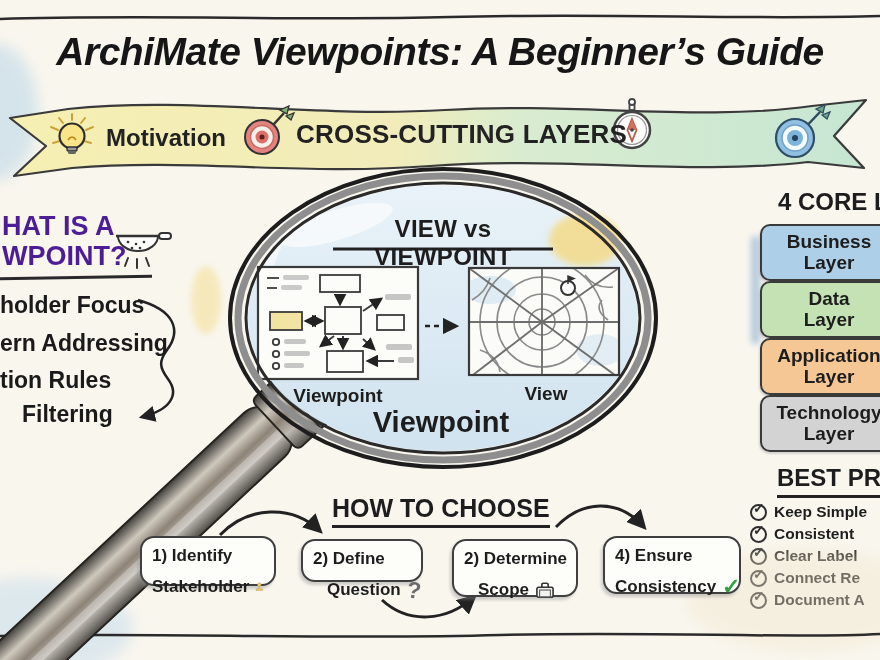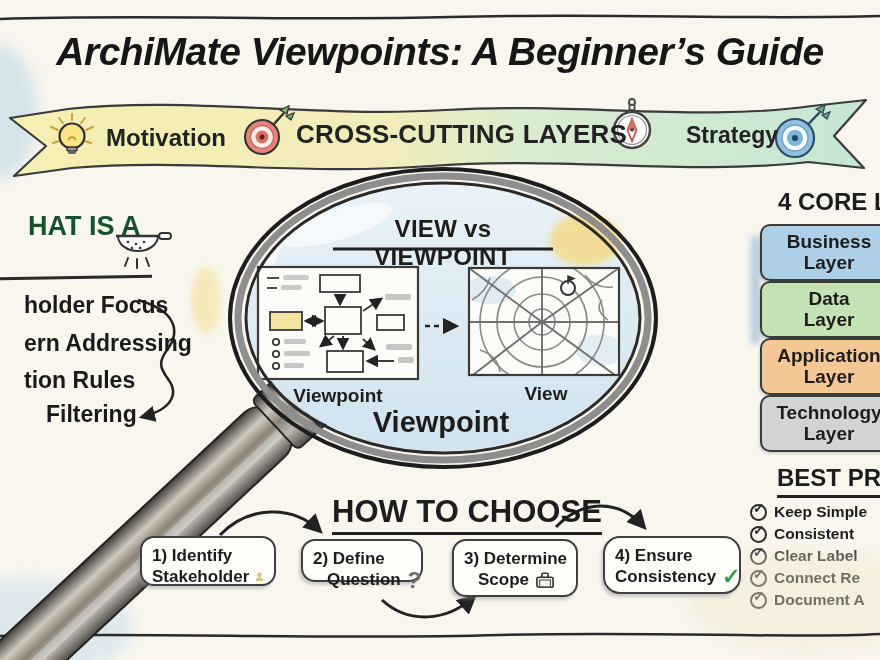--- a/index.html
+++ b/index.html
@@ -3,45 +3,45 @@
 <meta charset="utf-8">
 <style>
   html,body{margin:0;padding:0;background:#e8e8e8;}
   #stage{position:relative;width:880px;height:660px;background:#f9f6ee;overflow:hidden;
          font-family:"Liberation Sans",sans-serif;color:#1d1d1d;}
   .abs{position:absolute;}
   svg.art{position:absolute;left:0;top:0;z-index:1;}
   .txt{z-index:2;font-weight:bold;}
   .title{left:0;right:0;top:30px;text-align:center;font-size:39px;letter-spacing:-0.5px;color:#161616;}
   .rb{white-space:nowrap;color:#222;}
-  .wi-head{font-size:27px;line-height:30px;color:#14532d;white-space:nowrap;margin-left:26px;}
+  .wi-head{font-size:27px;line-height:30px;color:#4c1d95;white-space:nowrap;}
   .wi-underline{left:0;top:276px;width:152px;height:3px;background:#2a2a2a;transform:rotate(-1deg);z-index:2;}
-  .wi-item{white-space:nowrap;font-size:23px;color:#1a1a1a;padding-left:24px;}
+  .wi-item{white-space:nowrap;font-size:23px;color:#1a1a1a;}
   .lens-head{left:331px;top:215px;width:224px;text-align:center;font-size:24px;letter-spacing:0.3px;}
   .mini-label{text-align:center;font-size:19px;}
   .lens-caption{left:341px;top:406px;width:200px;text-align:center;font-size:29px;}
   .cl-head{left:778px;top:188px;font-size:24px;white-space:nowrap;}
   .layer{left:760px;width:134px;height:53px;border:2.2px solid #3a3a3a;border-radius:10px;
          text-align:center;z-index:2;box-shadow:-1px 2px 2px rgba(150,150,150,.35);}
   .layer div{font-weight:bold;font-size:19px;line-height:21px;}
   .layer .ln{padding-top:5px;}
   .layer-0{background:#aecfe8;} .layer-1{background:#c4e2b4;}
   .layer-2{background:#f4c795;} .layer-3{background:#d3d3d3;}
   .bp-head{left:777px;top:464px;font-size:24px;white-space:nowrap;border-bottom:3px solid #222;
            padding-bottom:3px;width:106px;}
   .bp-list{left:750px;top:503px;width:140px;}
   .bp-row{display:flex;align-items:center;margin-bottom:4px;font-size:15.5px;font-weight:bold;white-space:nowrap;}
   .bp-check{display:inline-block;width:13px;height:13px;border:2px solid #2d2d2d;border-radius:50%;
             margin-right:7px;position:relative;flex:none;}
   .bp-check i{font-style:normal;position:absolute;top:-6px;left:1px;font-size:14px;color:#2d2d2d;font-weight:bold;}
-  .htc-head{left:332px;top:494px;font-size:31px;border-bottom:3px solid #222;padding-bottom:2px;white-space:nowrap;}
+  .htc-head{left:332px;top:494px;font-size:25px;border-bottom:3px solid #222;padding-bottom:2px;white-space:nowrap;}
   .step{background:#fdfdfa;border:2.5px solid #3f3f3f;border-radius:14px;z-index:2;
         padding:7px 10px;box-sizing:border-box;box-shadow:-2px 3px 3px rgba(140,140,140,.4);}
   .step div{font-weight:bold;font-size:17px;line-height:21px;white-space:nowrap;}
-  .step .l2{display:flex;align-items:center;gap:6px;}
+  .step .l2{display:flex;align-items:center;gap:6px;margin-top:10px;}
   .qmark{font-size:23px;color:#6c6c6c;transform:rotate(8deg);line-height:18px;}
   .gcheck{font-size:22px;color:#2ea043;line-height:18px;}
   .ind{margin-left:14px;}
 </style>
 </head>
 <body>
 
 <div id="stage">
 
   <svg class="art" width="880" height="660" viewBox="0 0 880 660">
@@ -242,24 +242,24 @@
       <path d="M 220 535 C 248 506, 292 504, 320 531" marker-end="url(#arrow)"></path>
       <path d="M 382 600 C 408 624, 446 622, 474 597" marker-end="url(#arrow)"></path>
       <path d="M 556 527 C 582 500, 618 498, 644 527" marker-end="url(#arrow)"></path>
     </g>
   </svg>
 
   <h1 class="abs txt title" style="margin:0;font-style:italic;">ArchiMate Viewpoints: A Beginner’s Guide</h1>
 
   <div class="abs txt rb" style="left:106px;top:124px;font-size:24px;">Motivation</div>
   <div class="abs txt rb" style="left:296px;top:119px;font-size:26px;letter-spacing:0.2px;">CROSS-CUTTING LAYERS</div>
-  <div class="abs txt rb" style="left:686px;top:122px;font-size:23px;">Strategy</div>
 
   <div class="abs txt wi-head" style="left:2px;top:211px;">
     <div>HAT IS A</div>
+    <div>WPOINT?</div>
   </div>
   <div class="abs wi-underline"></div>
   <div class="abs txt wi-item" style="left:0;top:292px;">holder Focus</div>
   <div class="abs txt wi-item" style="left:0;top:330px;">ern Addressing</div>
   <div class="abs txt wi-item" style="left:0;top:367px;">tion Rules</div>
   <div class="abs txt lens-head">VIEW vs VIEWPOINT</div>
 
   <div class="abs txt wi-item" style="left:22px;top:401px;">Filtering</div>
   <div class="abs txt mini-label" style="left:288px;top:385px;width:100px;">Viewpoint</div>
   <div class="abs txt mini-label" style="left:496px;top:383px;width:100px;">View</div>
@@ -332,32 +332,32 @@
 
   <div class="abs step" style="left:301px;top:539px;width:122px;height:43px;">
     <div>2) Define</div>
     <div class="l2 ind">
         <span>Question</span>
       <span class="qmark">?</span>
     </div>
   </div>
 
   <div class="abs step" style="left:452px;top:539px;width:126px;height:58px;">
-    <div>3) Determine</div>
+    <div>2) Determine</div>
     <div class="l2 ind">
         <span>Scope</span>
       <svg width="20" height="18" viewBox="0 0 22 20">
         <rect x="2" y="7" width="18" height="11" rx="2" fill="#f2f2ee" stroke="#333" stroke-width="1.8"></rect>
         <path d="M7.5 7 V4 a1.5 1.5 0 0 1 1.5 -1.5 h4 a1.5 1.5 0 0 1 1.5 1.5 V7" fill="none" stroke="#333" stroke-width="1.8"></path>
         <rect x="5" y="10" width="12" height="8" fill="none" stroke="#555" stroke-width="1.2"></rect>
       </svg>
     </div>
   </div>
 
-  <div class="abs step" style="left:603px;top:536px;width:138px;height:58px;border-radius:17px;">
+  <div class="abs step" style="left:603px;top:536px;width:138px;height:58px;">
     <div>4) Ensure</div>
     <div class="l2">
         <span>Consistency</span>
       <span class="gcheck">✓</span>
     </div>
   </div>
 
 </div>
 
 </body></html>

